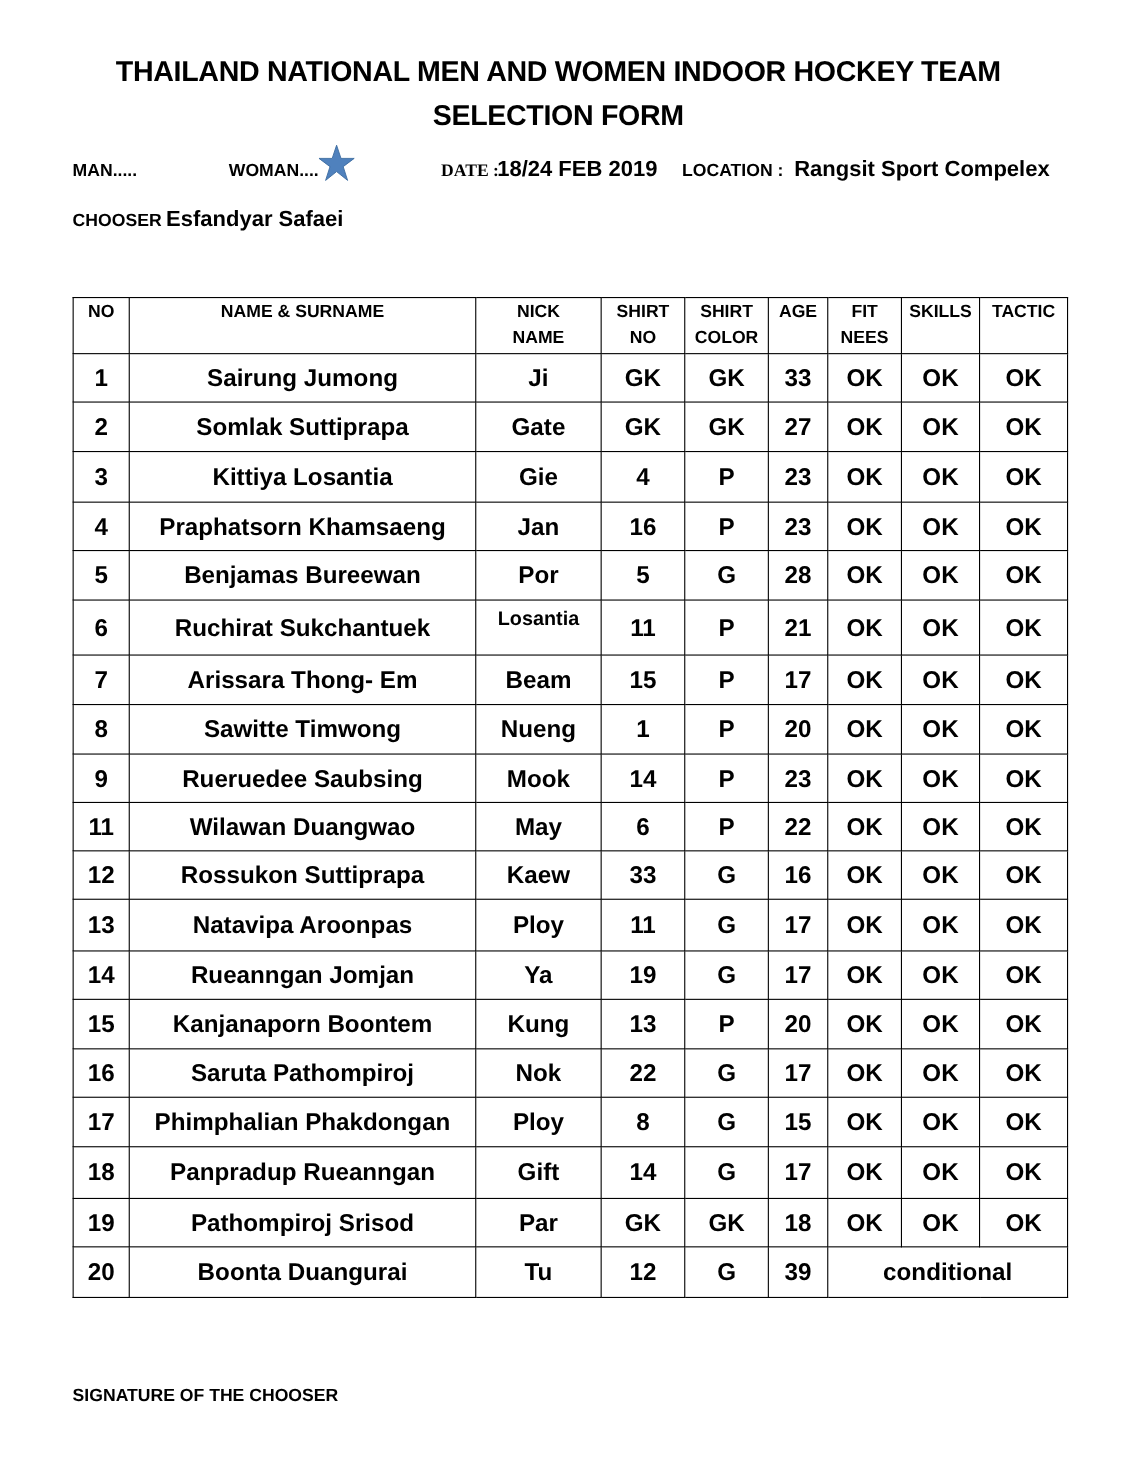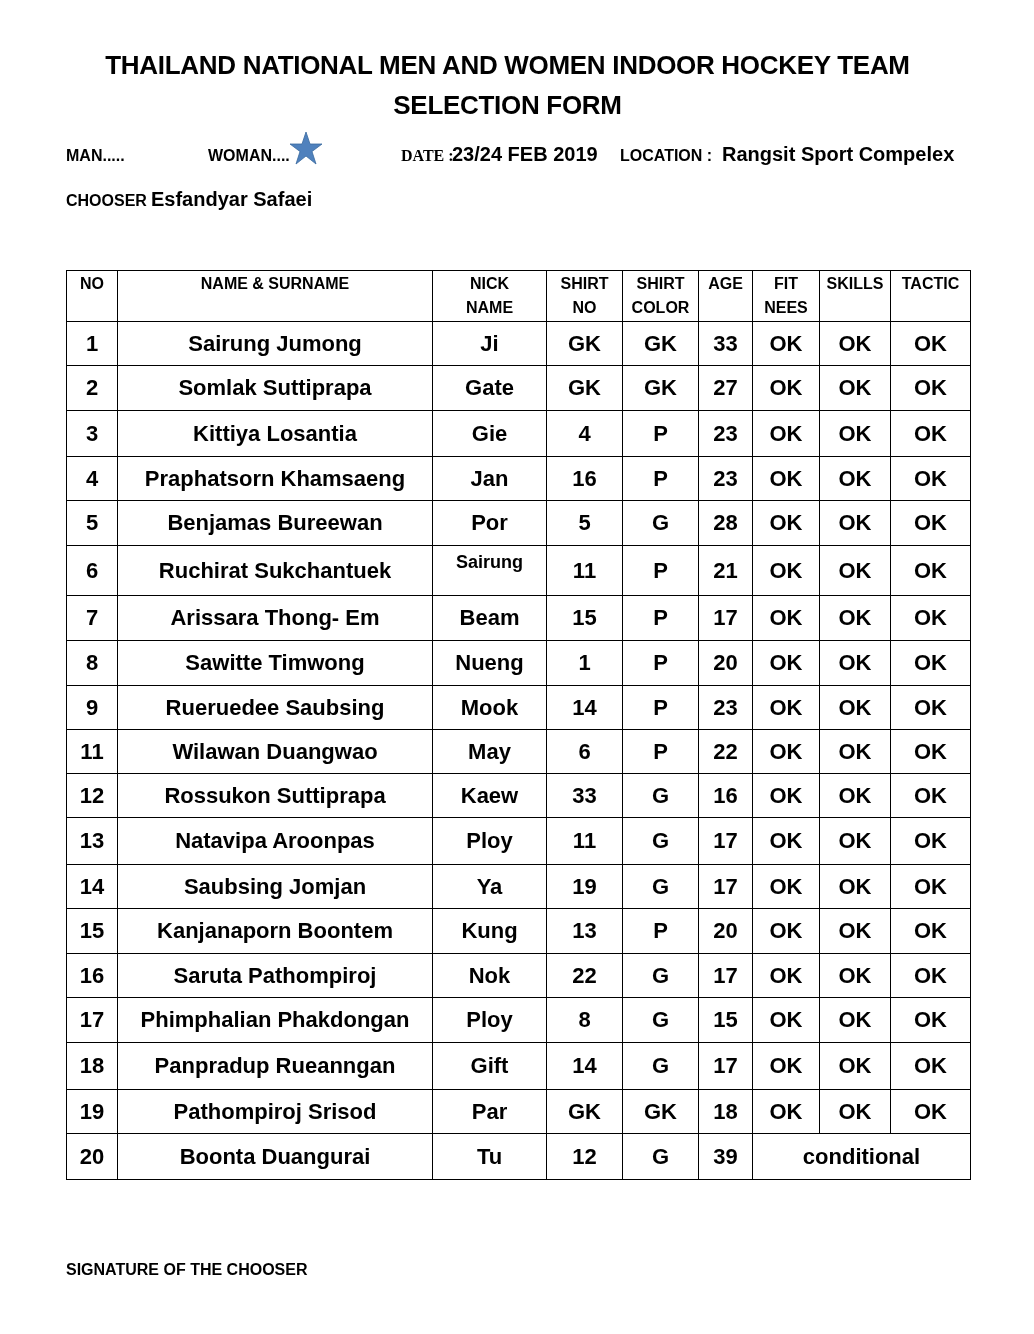--- a/index.html
+++ b/index.html
@@ -24,21 +24,21 @@
 
 <div class="title l1">THAILAND NATIONAL MEN AND WOMEN INDOOR HOCKEY TEAM</div>
 <div class="title l2">SELECTION FORM</div>
 
 <div class="meta small" style="left:66px; top:147px;">MAN.....</div>
 <div class="meta small" style="left:208px; top:147px;">WOMAN....</div>
 <svg class="star" viewBox="0 0 34 34">
   <polygon points="17,1 21,13 33,13 23,20.5 27,33 17,25 7,33 11,20.5 1,13 13,13" fill="#4F81BD" stroke="#3A6A9E" stroke-width="0.8"></polygon>
 </svg>
 <div class="meta small" style="left:401px; top:147px;font-family:Liberation Serif, serif;">DATE :</div>
-<div class="meta big" style="left:452px; top:143px;">23/24 FEB 2019</div>
+<div class="meta big" style="left:452px; top:143px;">18/24 FEB 2019</div>
 <div class="meta small" style="left:620px; top:147px;text-align:center;">LOCATION :</div>
 <div class="meta big" style="left:722px; top:143px;">Rangsit Sport Compelex</div>
 <div class="meta small" style="left:66px; top:192px;">CHOOSER :</div>
 <div class="meta big" style="left:151px; top:188px;">Esfandyar  Safaei</div>
 
 <table>
   <colgroup>
     <col style="width:51px">
       <col style="width:315px">
       <col style="width:114px">
@@ -141,21 +141,21 @@
         <td>5</td>
         <td>G</td>
         <td>28</td>
         <td>OK</td>
         <td>OK</td>
         <td>OK</td>
       </tr>
       <tr style="height: 44px;">
         <td>6</td>
         <td>Ruchirat  Sukchantuek</td>
-        <td class="nick-small">Sairung</td>
+        <td class="nick-small">Losantia</td>
         <td>11</td>
         <td>P</td>
         <td>21</td>
         <td>OK</td>
         <td>OK</td>
         <td>OK</td>
       </tr>
       <tr style="height: 45px;">
         <td>7</td>
         <td>Arissara  Thong- Em</td>
@@ -217,21 +217,21 @@
         <td>Ploy</td>
         <td>11</td>
         <td>G</td>
         <td>17</td>
         <td>OK</td>
         <td>OK</td>
         <td>OK</td>
       </tr>
       <tr style="height: 44px;">
         <td>14</td>
-        <td>Saubsing  Jomjan</td>
+        <td>Rueanngan  Jomjan</td>
         <td>Ya</td>
         <td>19</td>
         <td>G</td>
         <td>17</td>
         <td>OK</td>
         <td>OK</td>
         <td>OK</td>
       </tr>
       <tr style="height: 45px;">
         <td>15</td>

